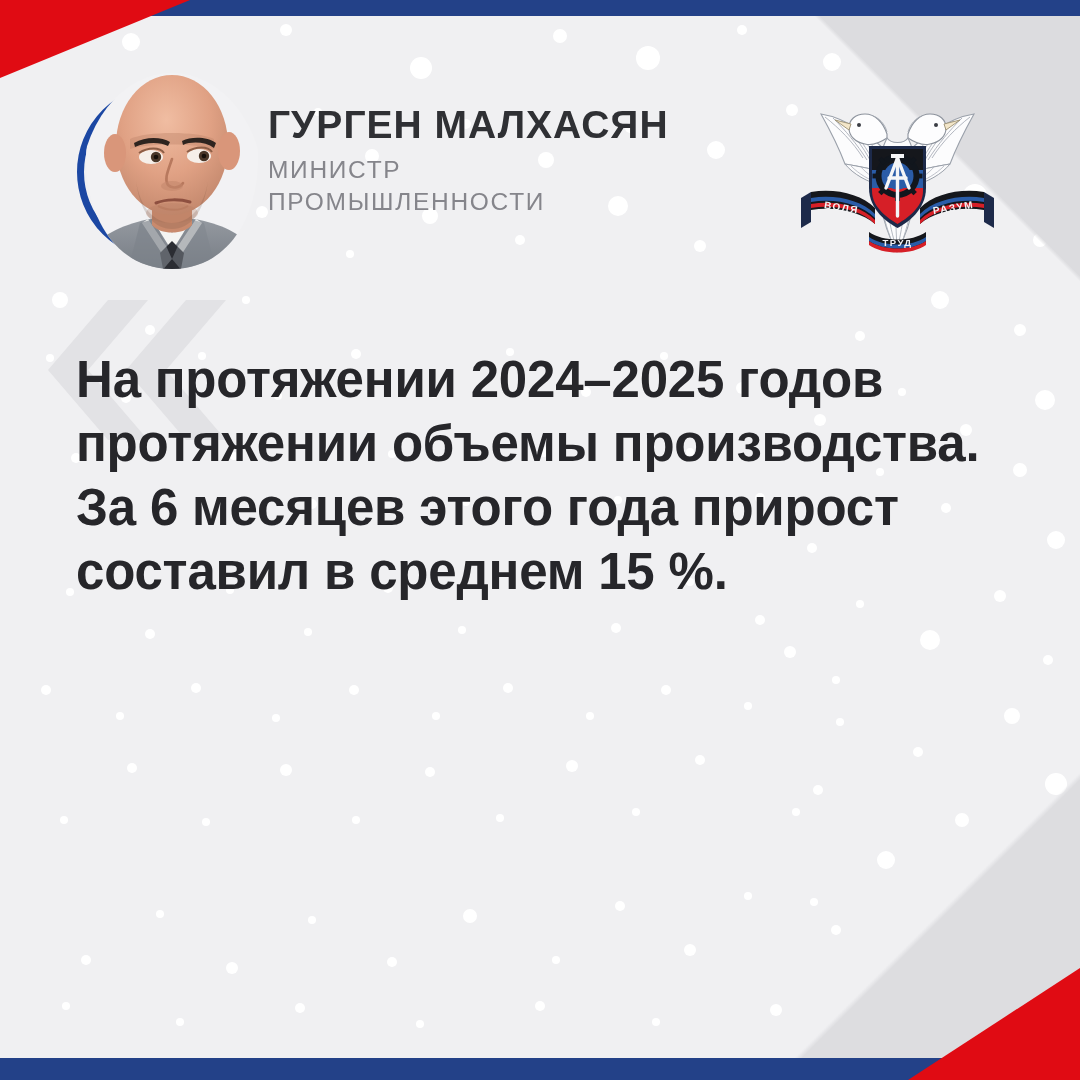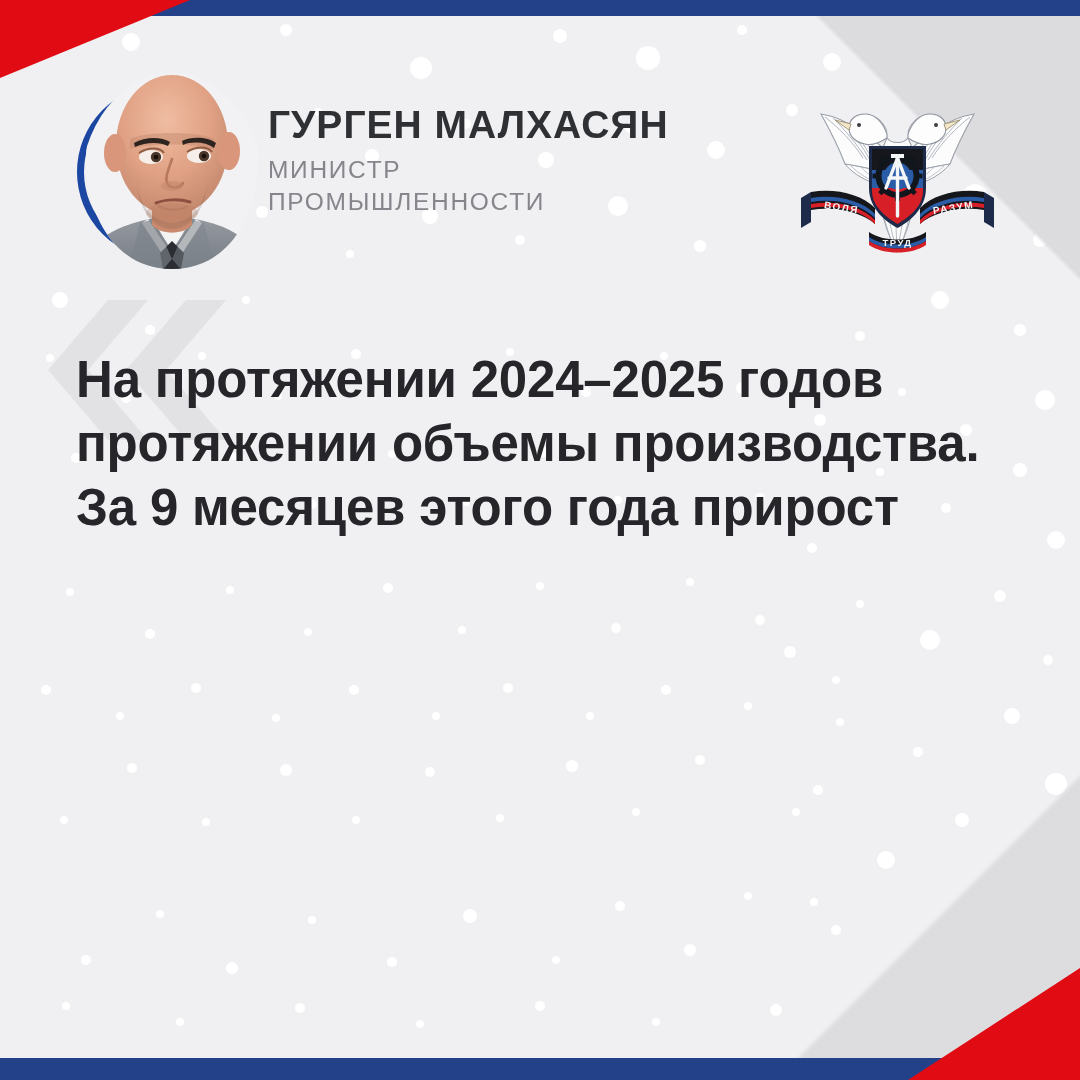--- a/index.html
+++ b/index.html
@@ -526,21 +526,22 @@
         <path d="M74 145 C 88 155, 117 155, 131 145 L131 149 C 117 159, 88 159, 74 149 Z" fill="#2a5ca8"></path>
         <path d="M74 149 C 88 159, 117 159, 131 149 L131 153 C 117 163, 88 163, 74 153 Z" fill="#d61f27"></path>
         <text x="102.5" y="154" fill="#f2f3f5" font-family="'Liberation Sans',sans-serif" font-size="9.5" font-weight="bold" letter-spacing="1.4" text-anchor="middle">ТРУД</text>
       </g>
     </svg>
   </div>
 
   <div class="quote">
     <div class="quote-line">На протяжении 2024–2025 годов</div>
     <div class="quote-line">протяжении объемы производства.</div>
-    <div class="quote-line">За 9 месяцев этого года прирост</div>
+    <div class="quote-line">За 6 месяцев этого года прирост</div>
+    <div class="quote-line">составил в среднем 15 %.</div>
   </div>
 
   <div class="bar-top"></div>
   <div class="bar-bottom"></div>
   <div class="tri-tl"></div>
   <div class="tri-br"></div>
 
 </div>
 
 </body></html>

